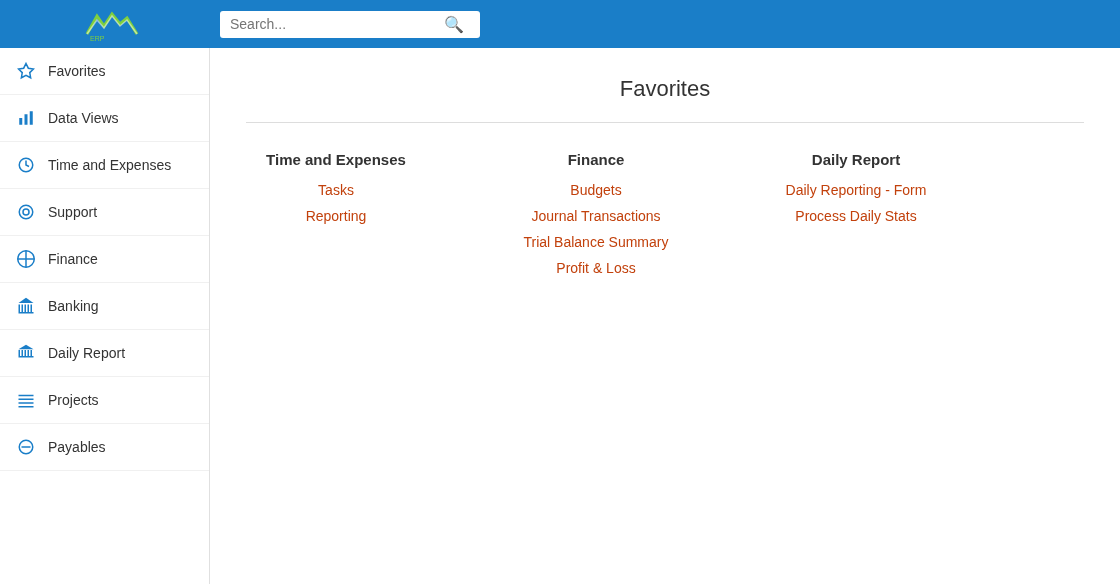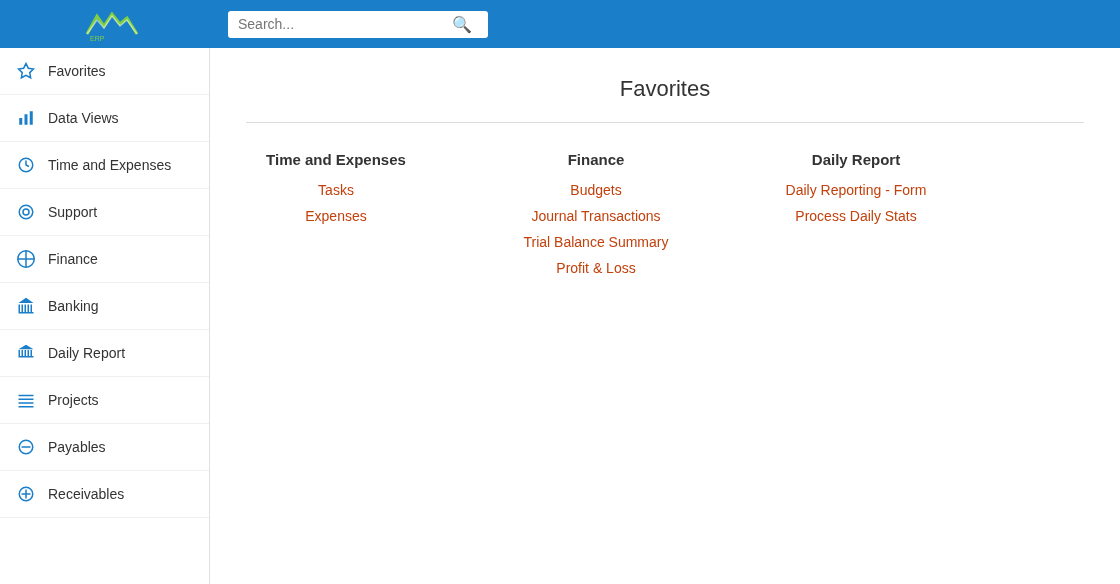--- a/index.html
+++ b/index.html
@@ -24,21 +24,21 @@
       width: 60px;
       height: 36px;
     }
     .search-bar {
       display: flex;
       align-items: center;
       background: #fff;
       border-radius: 3px;
       padding: 4px 10px;
       width: 260px;
-      margin-left: 16px;
+      margin-left: 8px;
     }
     .search-bar input {
       border: none;
       outline: none;
       font-size: 14px;
       color: #888;
       width: 210px;
       background: transparent;
     }
     .search-icon-btn {
@@ -247,43 +247,33 @@
     <div class="sidebar-item">
       <span class="sidebar-icon">
         <svg width="18" height="18" viewBox="0 0 24 24" fill="none" stroke="#1a7ec8" stroke-width="2">
           <circle cx="12" cy="12" r="9"></circle>
             <line x1="6" y1="12" x2="18" y2="12"></line>
         </svg>
       </span>
       <span class="sidebar-label">Payables</span>
     </div>
 
-    <div class="sidebar-item">
-      <span class="sidebar-icon">
-        <svg width="18" height="18" viewBox="0 0 24 24" fill="none" stroke="#1a7ec8" stroke-width="2">
-          <circle cx="12" cy="12" r="9"></circle>
-            <line x1="12" y1="6" x2="12" y2="18"></line>
-            <line x1="6" y1="12" x2="18" y2="12"></line>
-        </svg>
-      </span>
-      <span class="sidebar-label">Receivables</span>
-    </div>
 
   </nav>
 
   <div class="content">
     <h1 class="page-title">Favorites</h1>
     <hr class="divider">
 
     <div class="favorites-grid">
 
       <div class="fav-section">
         <div class="fav-section-title">Time and Expenses</div>
         <a class="fav-link">Tasks</a>
-        <a class="fav-link">Expenses</a>
+        <a class="fav-link">Reporting</a>
       </div>
 
       <div class="fav-section">
         <div class="fav-section-title">Finance</div>
         <a class="fav-link">Budgets</a>
         <a class="fav-link">Journal Transactions</a>
         <a class="fav-link">Trial Balance Summary</a>
         <a class="fav-link">Profit &amp; Loss</a>
       </div>
 

